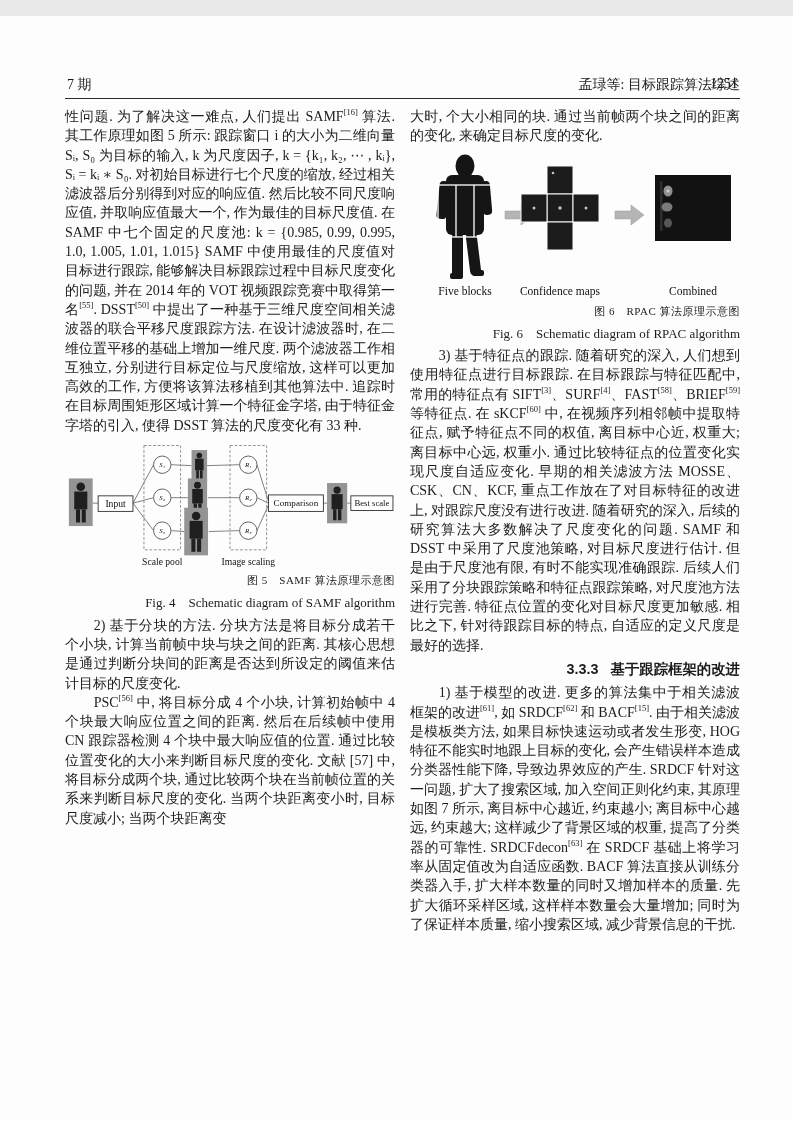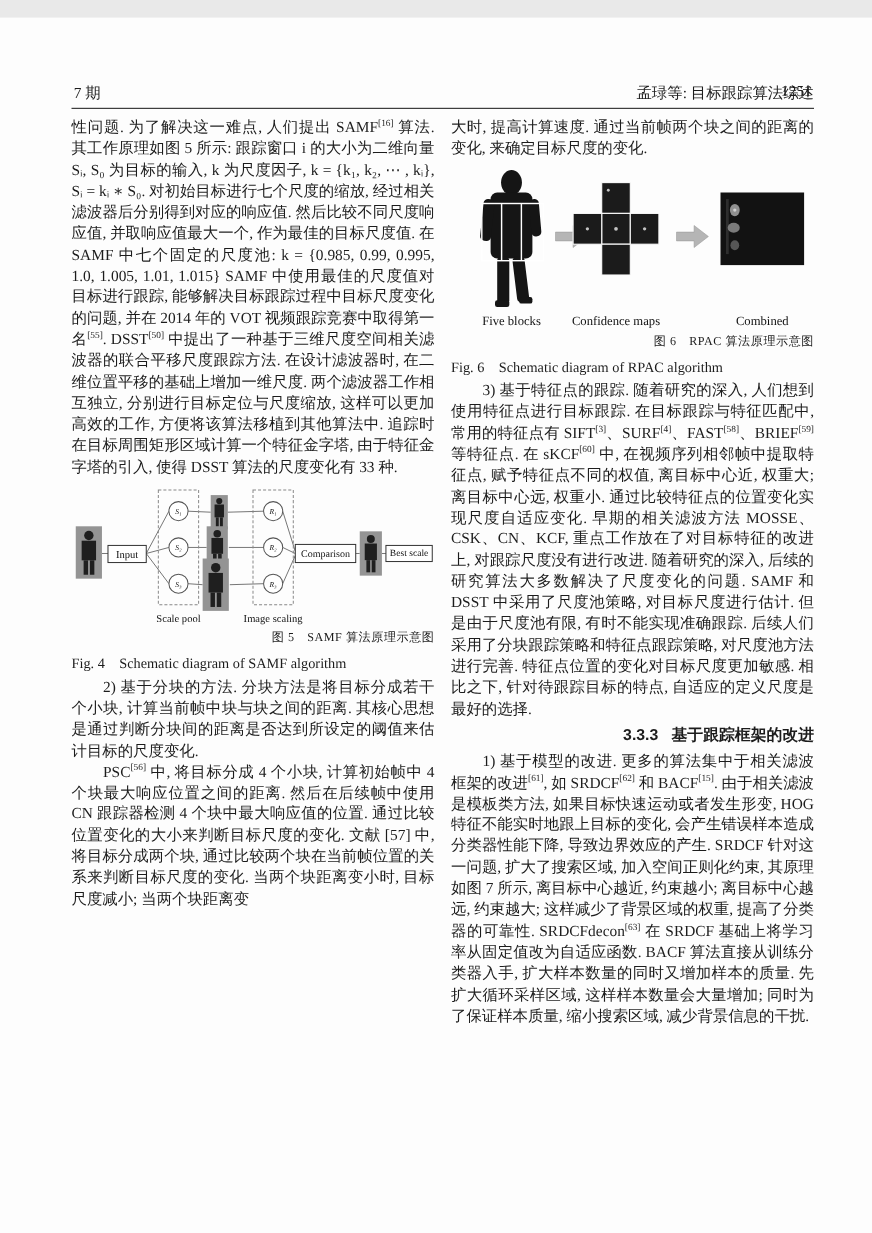--- a/index.html
+++ b/index.html
@@ -11,21 +11,21 @@
   .hdr .rtitle{position:absolute;left:0;right:0;text-align:right;top:0;}
   .hdr .pnum{position:absolute;right:2px;top:0;}
   .columns{display:flex;gap:15px;margin-top:8px;}
   .col{width:330px;font-size:14px;line-height:19.3px;text-align:justify;}
   .para{margin:0;}
   .para.indent{text-indent:2.05em;}
   sup{font-size:8.5px;vertical-align:super;line-height:0;}
   figure{margin:5px 0 3px 0;}
   .figbody{display:block;}
   .cap-zh{text-align:right;font-size:11px;margin-top:1px;letter-spacing:.5px;}
-  .cap-en{text-align:left;font-size:13px;margin-top:3px;}
+  .cap-en{text-align:right;font-size:13px;margin-top:3px;}
   .sect{display:block;font-family:"Liberation Sans","DejaVu Sans",sans-serif;
         font-weight:bold;font-size:14.4px;margin:5px 0 4px 0;text-align:right;}
   .sect .num{margin-right:12px;}
   svg text{font-family:"Liberation Serif","DejaVu Serif",serif;fill:#111;}
 </style>
 </head>
 <body>
 
 <div class="page">
 
@@ -109,21 +109,21 @@
       </figure>
 
       <div>
           <p class="para indent">2) 基于分块的方法. 分块方法是将目标分成若干个小块, 计算当前帧中块与块之间的距离. 其核心思想是通过判断分块间的距离是否达到所设定的阈值来估计目标的尺度变化.</p>
           <p class="para indent">PSC<sup>[56]</sup> 中, 将目标分成 4 个小块, 计算初始帧中 4 个块最大响应位置之间的距离. 然后在后续帧中使用 CN 跟踪器检测 4 个块中最大响应值的位置. 通过比较位置变化的大小来判断目标尺度的变化. 文献 [57] 中, 将目标分成两个块, 通过比较两个块在当前帧位置的关系来判断目标尺度的变化. 当两个块距离变小时, 目标尺度减小; 当两个块距离变</p>
         </div>
     </div>
 
     <div class="col">
       <div>
-          <p class="para">大时, 提高计算速度. 通过当前帧两个块之间的距离的变化, 来确定目标尺度的变化.</p>
+          <p class="para">大时, 个大小相同的块. 通过当前帧两个块之间的距离的变化, 来确定目标尺度的变化.</p>
         </div>
 
       <figure>
         <svg class="figbody" width="330" height="150" viewBox="0 0 330 150">
           <g transform="translate(20,2)">
             <ellipse cx="35" cy="13" rx="9.5" ry="11.5" fill="#151515"></ellipse>
             <rect x="16" y="22" width="38" height="60" rx="6" fill="#151515"></rect>
             <rect x="8" y="28" width="10" height="38" rx="4" fill="#151515" transform="rotate(6 13 47)"></rect>
             <rect x="52" y="28" width="9" height="34" rx="4" fill="#151515" transform="rotate(-5 56 45)"></rect>
             <rect x="22" y="80" width="11" height="44" rx="4" fill="#151515"></rect>

